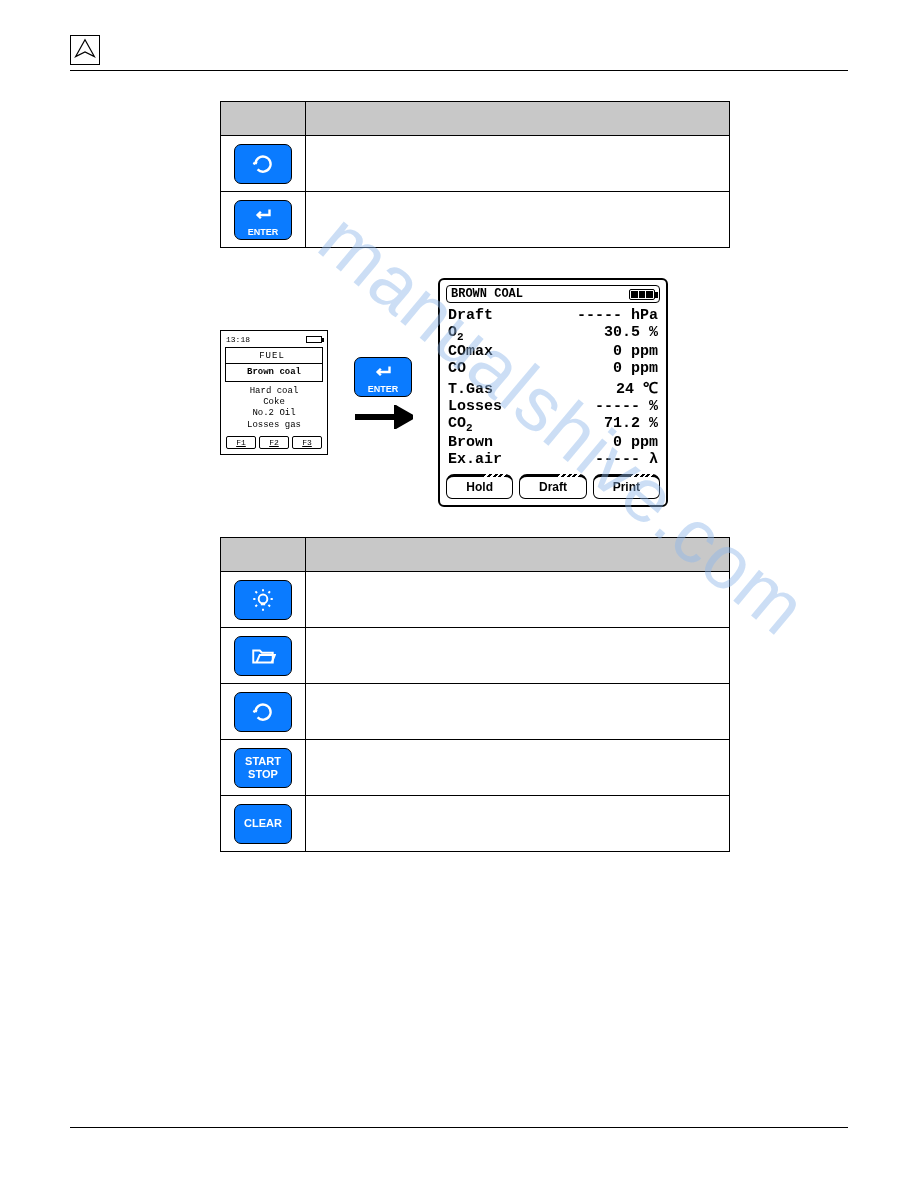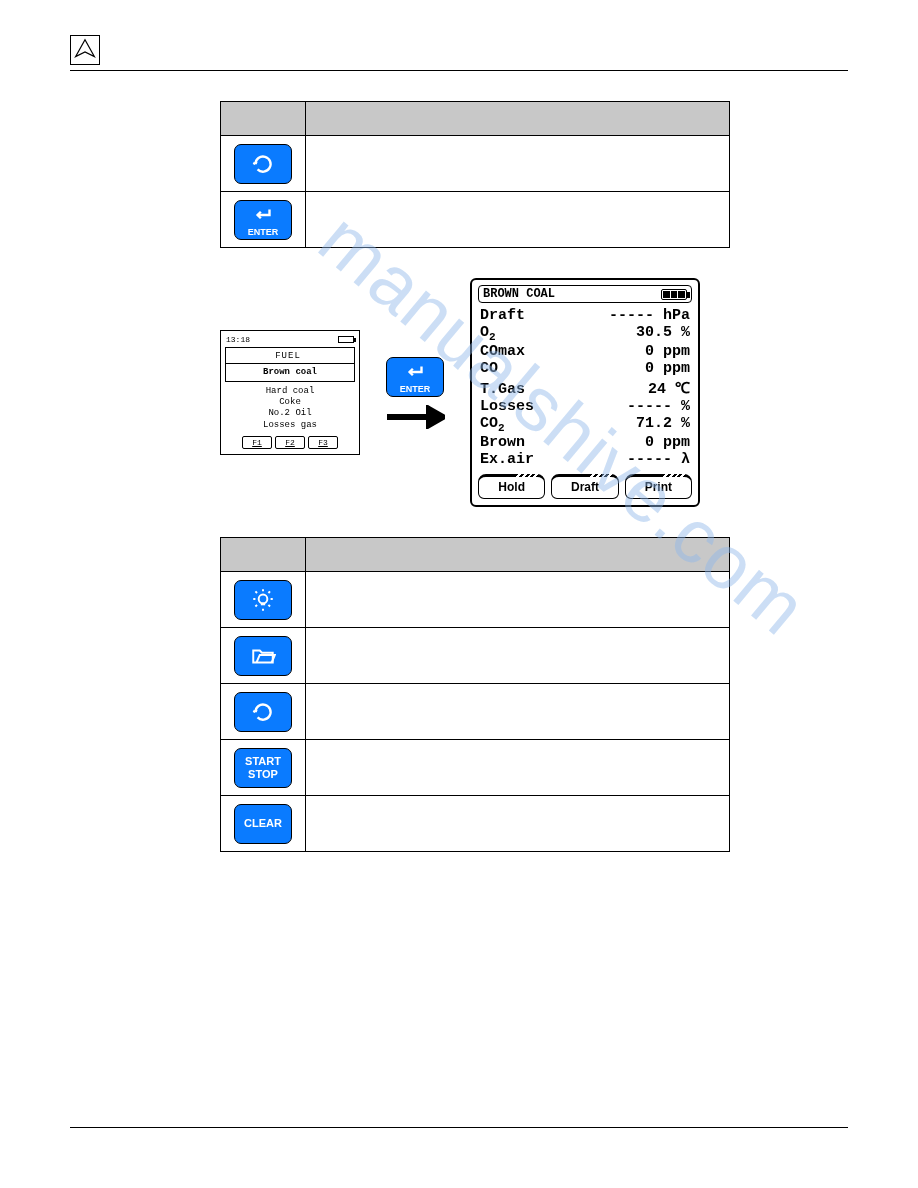--- a/index.html
+++ b/index.html
@@ -73,21 +73,21 @@
   .screens-row {
     margin: 30px 0 30px 150px;
     display: flex;
     align-items: center;
     gap: 25px;
   }
 
   
   .small-screen {
     border: 1.5px solid #000;
-    width: 140px;
+    width: 108px;
     padding: 3px 3px 5px 3px;
     text-align: center;
     font-family: "Courier New", monospace;
     font-size: 9px;
     line-height: 1.2;
   }
   .small-screen .titlebar {
     display: flex;
     justify-content: space-between;
     align-items: center;

